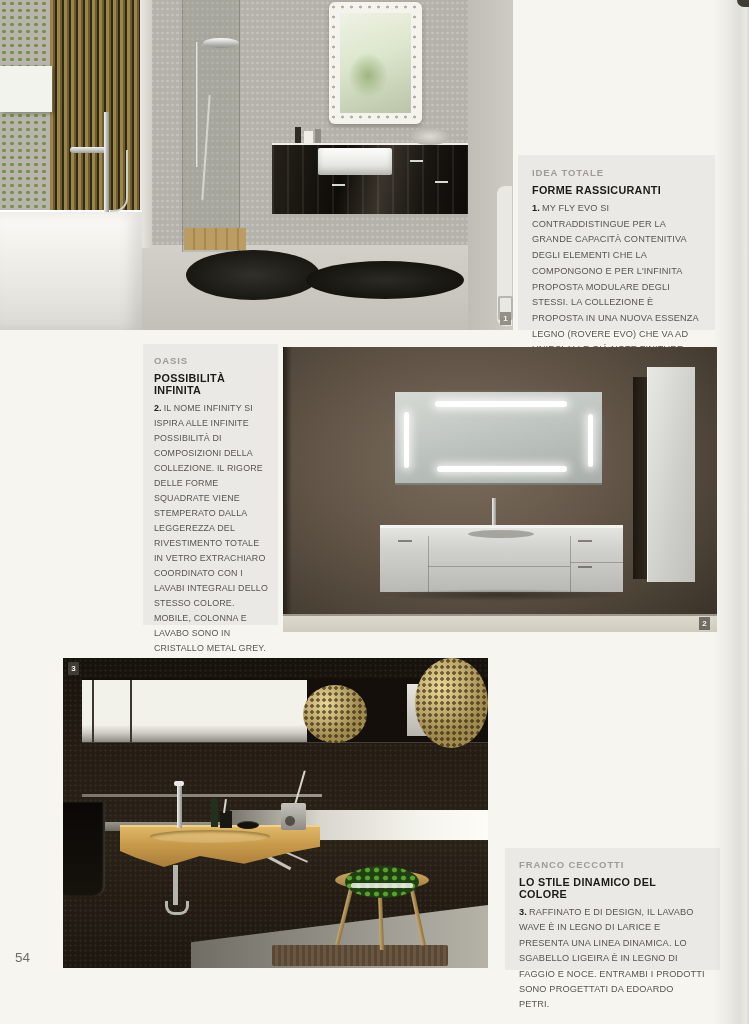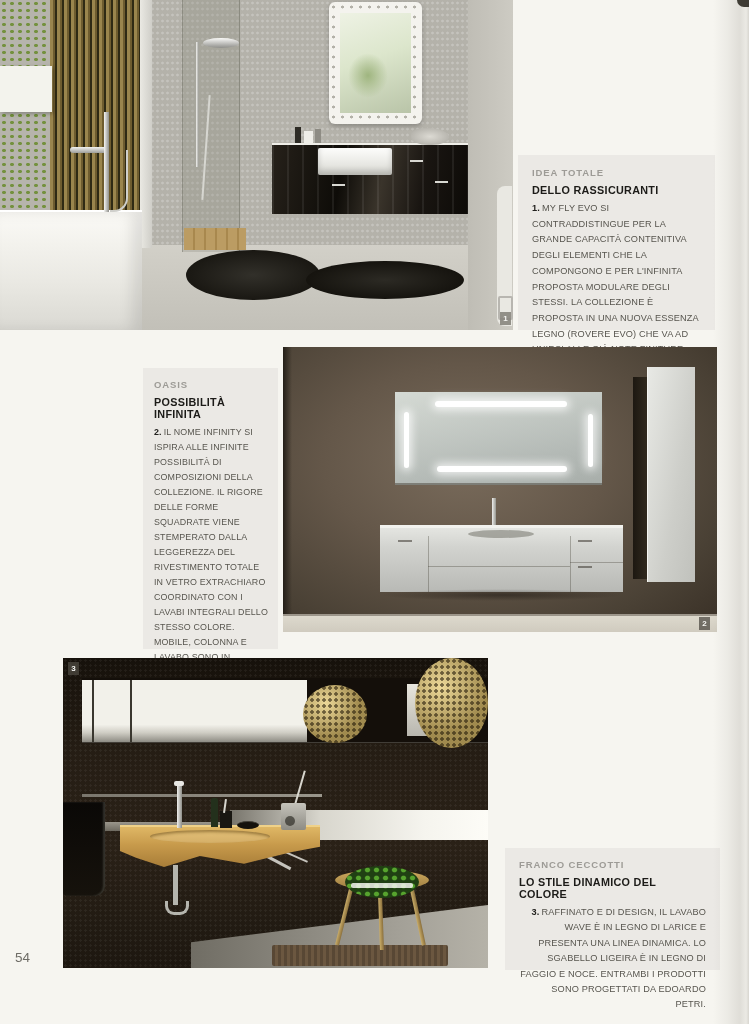--- a/index.html
+++ b/index.html
@@ -8,21 +8,21 @@
   .abs{position:absolute;}
 
   
   .panel{position:absolute;background:#ebe9e5;}
   .panel .pad{padding:12px 14px 10px 14px;}
   .brand{font-size:9.5px;font-weight:bold;letter-spacing:.9px;color:#9d9b96;}
   .title{font-size:10.8px;font-weight:bold;letter-spacing:.3px;color:#1c1b18;margin-top:6px;}
   .bodytxt{font-size:9.2px;line-height:15.7px;letter-spacing:.15px;color:#57554e;margin-top:5px;}
   .idx{font-weight:bold;color:#22211e;margin-right:2px;}
   #box1{left:518px;top:155px;width:197px;height:175px;}
-  #box2{left:143px;top:368px;width:135px;height:281px;}
+  #box2{left:143px;top:344px;width:135px;height:281px;}
   #box2 .pad{padding:11px 10px 8px 11px;}
   #box2 .bodytxt{font-size:8.9px;line-height:15px;}
   #box3{left:505px;top:848px;width:215px;height:122px;}
   #box3 .pad{padding:11px 14px 8px 14px;}
   #box3 .bodytxt{line-height:15.4px;}
 
   .badge{position:absolute;font-size:8px;font-weight:bold;color:#f5f5f2;
          width:11px;height:13px;line-height:13px;text-align:center;}
 
   .pagenum{position:absolute;left:15px;top:950px;font-size:13.5px;color:#6e6c66;}
@@ -210,21 +210,21 @@
     <div class="abs p1-rug-b"></div>
     <div class="abs p1-rwall"></div>
     <div class="abs p1-lamp"></div>
     <div class="abs p1-rail"></div>
     <div class="badge" id="badge1">1</div>
   </div>
 
   <div class="panel" id="box1">
     <div class="pad">
       <div class="brand">IDEA TOTALE</div>
-      <div class="title">DELLO RASSICURANTI</div>
+      <div class="title">FORME RASSICURANTI</div>
       <p class="bodytxt" style="margin:5px 0 0 0;"><span class="idx">1.</span><span>MY FLY EVO SI CONTRADDISTINGUE PER LA GRANDE CAPACITÀ CONTENITIVA DEGLI ELEMENTI CHE LA COMPONGONO E PER L'INFINITA PROPOSTA MODULARE DEGLI STESSI. LA COLLEZIONE È PROPOSTA IN UNA NUOVA ESSENZA LEGNO (ROVERE EVO) CHE VA AD UNIRSI ALLE GIÀ NOTE FINITURE NOCE E WENGÈ.</span></p>
     </div>
   </div>
 
   <div class="panel" id="box2">
     <div class="pad">
       <div class="brand">OASIS</div>
       <div class="title">POSSIBILITÀ INFINITA</div>
       <p class="bodytxt" style="margin:5px 0 0 0;"><span class="idx">2.</span><span>IL NOME INFINITY SI ISPIRA ALLE INFINITE POSSIBILITÀ DI COMPOSIZIONI DELLA COLLEZIONE. IL RIGORE DELLE FORME SQUADRATE VIENE STEMPERATO DALLA LEGGEREZZA DEL RIVESTIMENTO TOTALE IN VETRO EXTRACHIARO COORDINATO CON I LAVABI INTEGRALI DELLO STESSO COLORE. MOBILE, COLONNA E LAVABO SONO IN CRISTALLO METAL GREY.</span></p>
     </div>
@@ -297,21 +297,21 @@
     <div class="abs p3-cup"></div>
     <div class="abs p3-brush"></div>
     <div class="abs p3-soap"></div>
     <div class="badge" id="badge3">3</div>
   </div>
 
   <div class="panel" id="box3">
     <div class="pad">
       <div class="brand">FRANCO CECCOTTI</div>
       <div class="title">LO STILE DINAMICO DEL COLORE</div>
-      <p class="bodytxt" style="margin:5px 0 16px 0;text-align:right;"><span class="idx">3.</span><span>RAFFINATO E DI DESIGN, IL LAVABO WAVE È IN LEGNO DI LARICE E PRESENTA UNA LINEA DINAMICA. LO SGABELLO LIGEIRA È IN LEGNO DI FAGGIO E NOCE. ENTRAMBI I PRODOTTI SONO PROGETTATI DA EDOARDO PETRI.</span></p>
+      <p class="bodytxt" style="margin:5px 0 16px 0;"><span class="idx">3.</span><span>RAFFINATO E DI DESIGN, IL LAVABO WAVE È IN LEGNO DI LARICE E PRESENTA UNA LINEA DINAMICA. LO SGABELLO LIGEIRA È IN LEGNO DI FAGGIO E NOCE. ENTRAMBI I PRODOTTI SONO PROGETTATI DA EDOARDO PETRI.</span></p>
     </div>
   </div>
 
   <div class="pagenum">54</div>
 
   <div class="abs curl"></div>
   <div class="abs corner-speck"></div>
 </div>
 
 </body></html>

